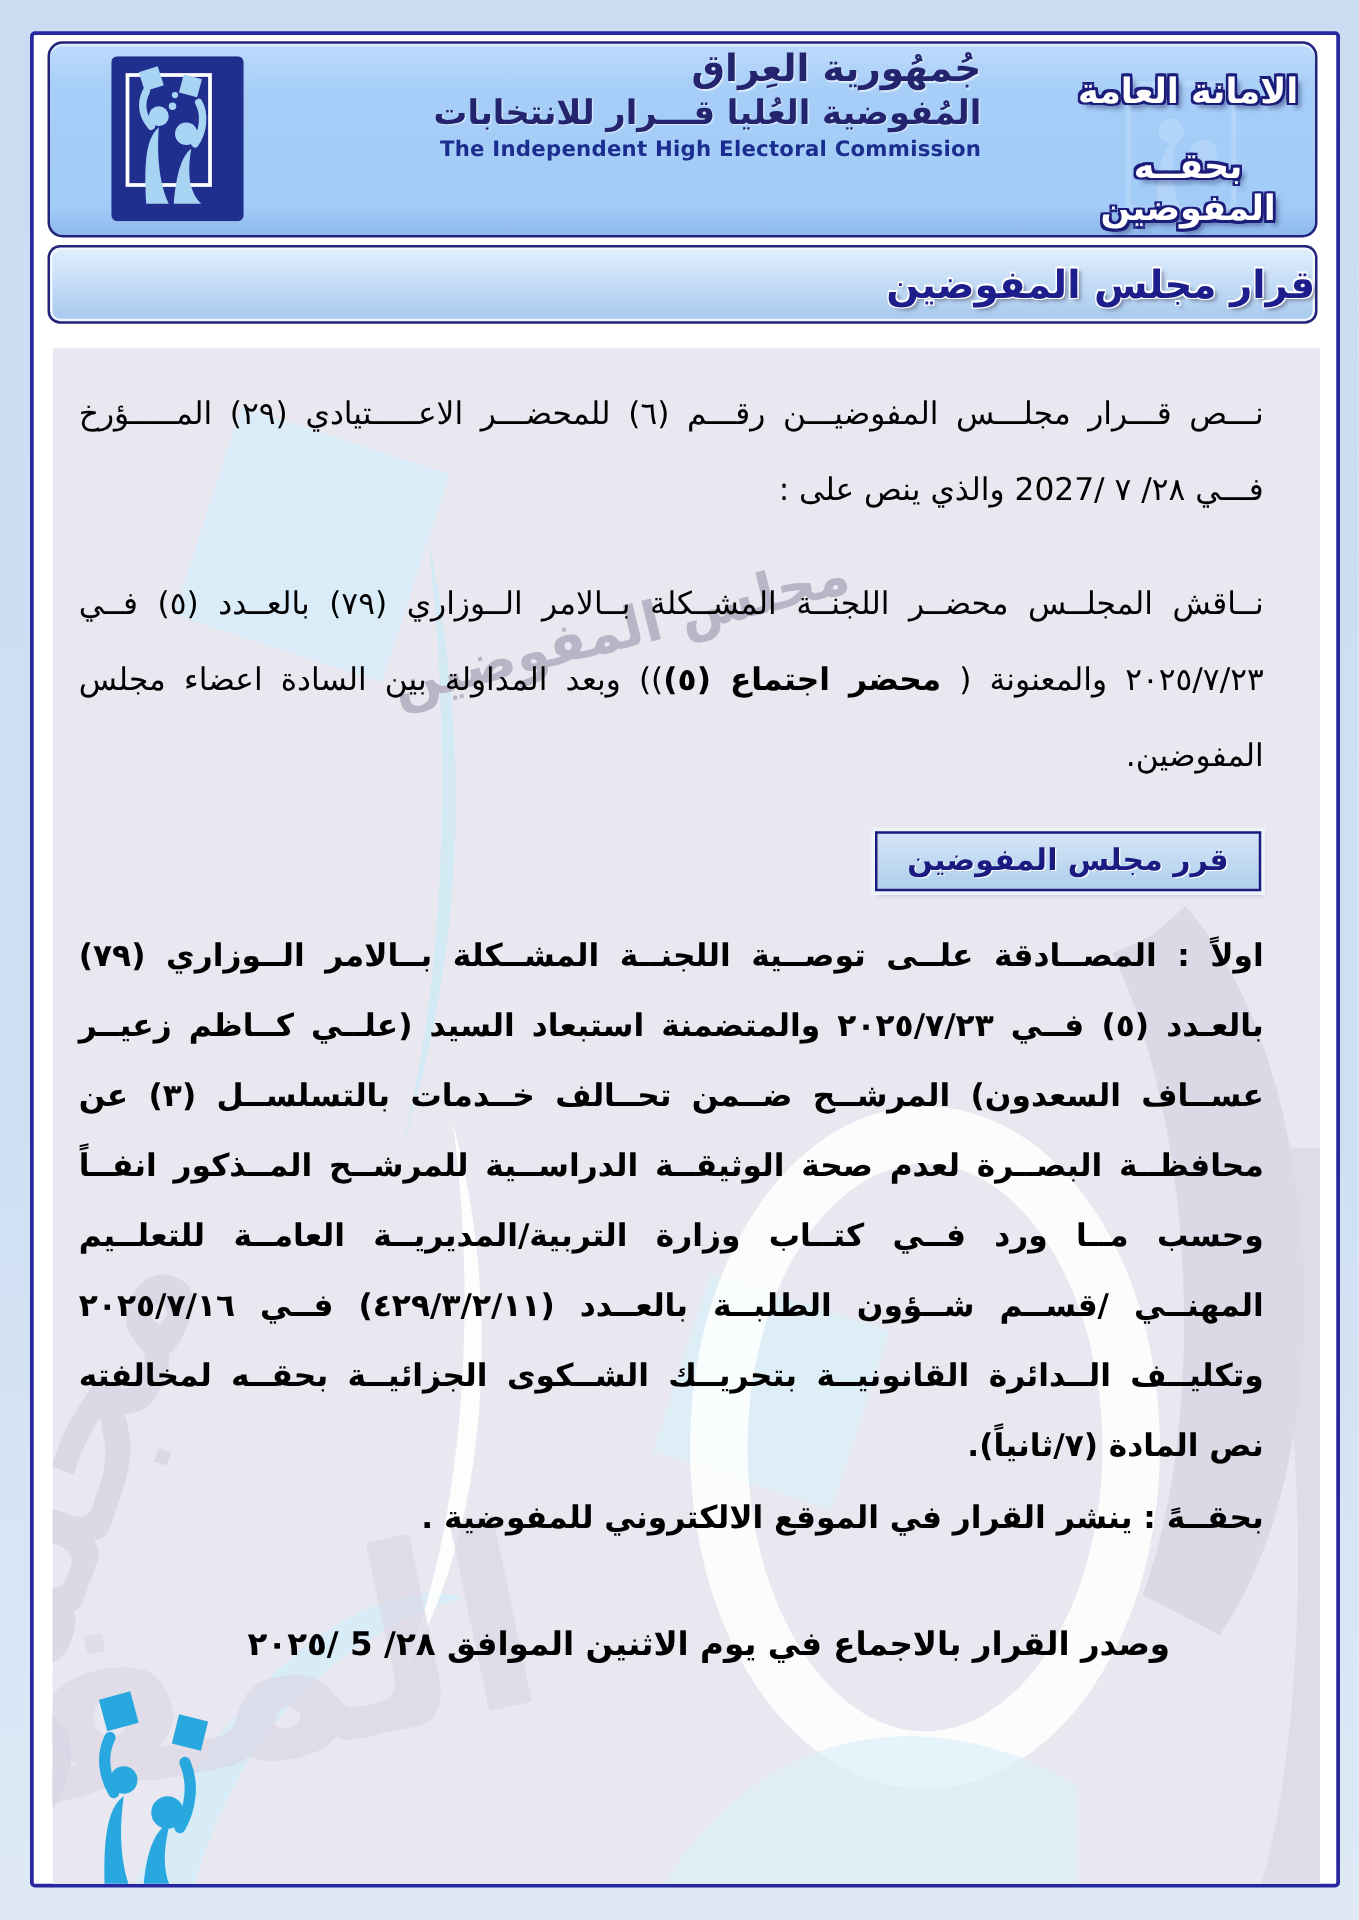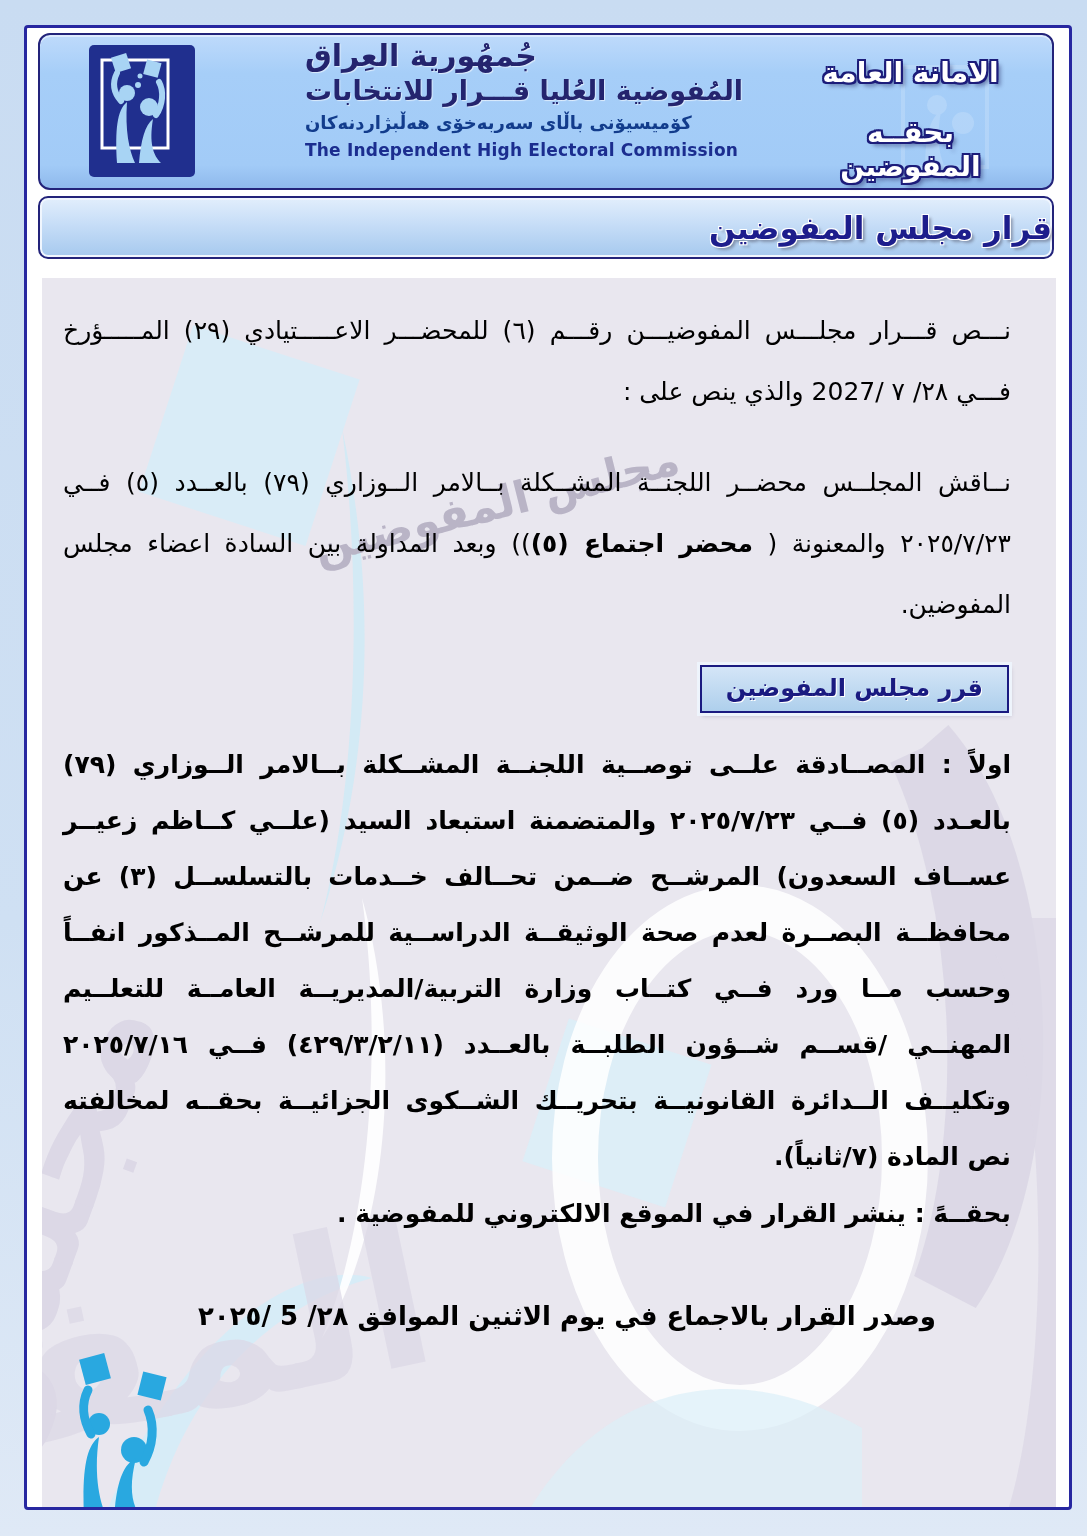--- a/index.html
+++ b/index.html
@@ -8,26 +8,26 @@
 
   .page{position:absolute;left:24px;top:25px;width:1042px;height:1479px;
     border:3px solid #2727a0;border-radius:4px;background:#ffffff;overflow:hidden;}
 
   
   .header-box{position:absolute;left:11px;top:5px;width:1012px;height:153px;
     border:2px solid #23237a;border-radius:12px;
     background:linear-gradient(180deg,#bedafb 0%,#a6cef8 25%,#a2cbf7 85%,#8fb9ec 100%);
     box-shadow:inset 0 2px 0 #ddebfd;}
   .logo-box{position:absolute;left:62px;top:17px;width:106px;height:132px;}
-  .header-center{position:absolute;left:278px;top:10px;width:480px;text-align:left;color:#24246e;}
+  .header-center{position:absolute;left:278px;top:10px;width:480px;text-align:right;color:#24246e;}
   .hc-l1{font-size:30px;font-weight:bold;line-height:36px;text-shadow:1px 1px 1px rgba(255,255,255,.6);}
   .hc-l2{font-size:27px;font-weight:bold;line-height:34px;text-shadow:1px 1px 1px rgba(255,255,255,.6);}
   .hc-l3{font-size:18px;font-weight:bold;line-height:30px;color:#123c8c;}
   .hc-l4{font-size:17px;font-weight:bold;line-height:24px;color:#1b2d8f;letter-spacing:.2px;}
-  .header-right{position:absolute;left:776px;top:28px;width:215px;text-align:center;
+  .header-right{position:absolute;left:816px;top:28px;width:215px;text-align:center;
     color:#ffffff;font-weight:bold;font-size:28px;line-height:34px;
     text-shadow:2px 0 0 #1c1c7a,-2px 0 0 #1c1c7a,0 2px 0 #1c1c7a,0 -2px 0 #1c1c7a,
       2px 2px 0 #1c1c7a,-2px -2px 0 #1c1c7a,2px -2px 0 #1c1c7a,-2px 2px 0 #1c1c7a,
       4px 4px 4px rgba(20,20,80,.45);}
   .header-right .sec2{margin-top:26px;}
   .header-ghost{position:absolute;left:845px;top:22px;width:120px;height:120px;opacity:.22;}
 
   
   .title-bar{position:absolute;left:11px;top:168px;width:1012px;height:59px;
     border:2px solid #23237a;border-radius:10px;
@@ -87,21 +87,20 @@
     </g>
     <g fill="none" stroke="#a8d4f4" stroke-width="6" stroke-linecap="round">
       <path d="M32,56 C25,48 23,38 28,28"></path>
       <path d="M67,70 C74,60 75,46 70,37"></path>
     </g>
   </svg>
 
   <div class="header-center">
     <div class="hc-l1">جُمهُورية العِراق</div>
     <div class="hc-l2">المُفوضية العُليا قـــرار للانتخابات</div>
-    <div class="hc-l3">كۆمیسیۆنی باڵای سەربەخۆی هەڵبژاردنەكان</div>
     <div class="hc-l4">The Independent High Electoral Commission</div>
   </div>
 
   <div class="header-right">
     <div class="sec1">الامانة العامة</div>
     <div class="sec2">بحقــه المفوضين</div>
   </div>
 
   <div class="title-bar">
     <span class="t">قرار مجلس المفوضين</span>

